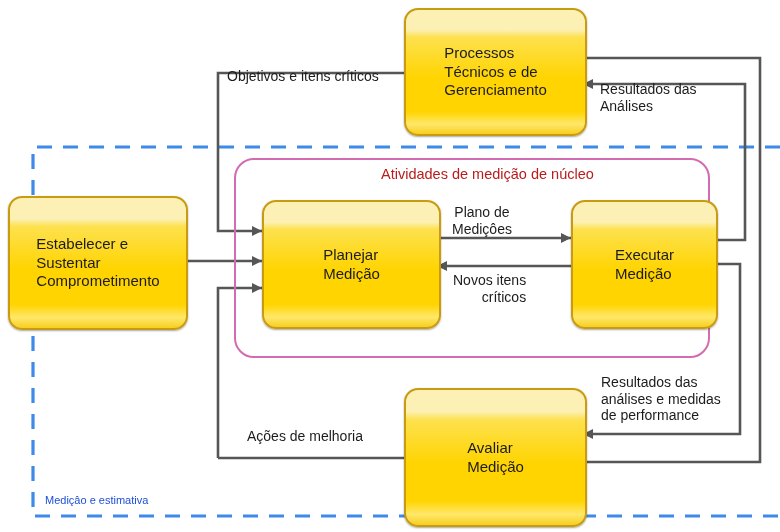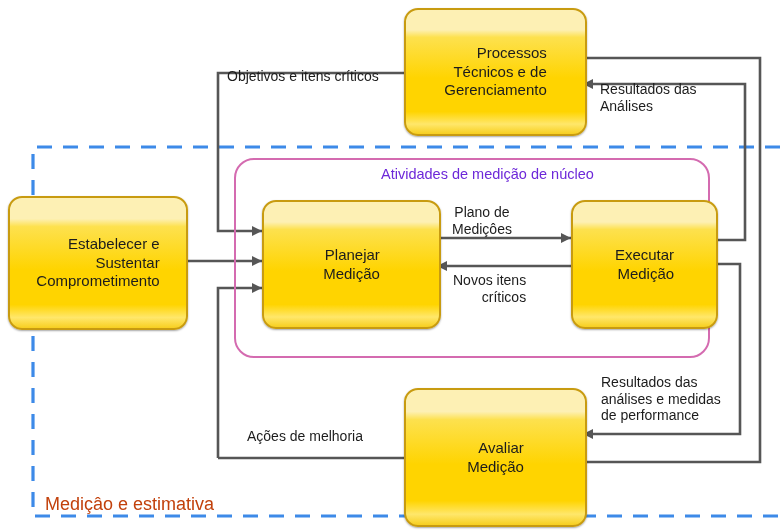--- a/index.html
+++ b/index.html
@@ -13,54 +13,54 @@
   #stage{position:absolute;left:0;top:0;width:780px;height:532px;}
   svg.layer{position:absolute;left:0;top:0;width:780px;height:532px;}
   .node{
     position:absolute;
     border-radius:14px;
     border:2px solid #c89b10;
     background:linear-gradient(to bottom,
        #fdf0b4 0%, #fdf0b4 16%, #fde14e 22%, #ffd400 55%, #ffd400 82%, #ffe76b 92%, #f7cf20 100%);
     box-shadow:0 1px 2px rgba(0,0,0,.35);
     display:flex;align-items:center;justify-content:center;
-    text-align:right;
+    text-align:left;
     color:#1c1c1c;
     font-size:15px;
     line-height:1.24;
     z-index:5;
   }
   .node .lbl{padding:0 6px;}
   .pink-box{
     position:absolute;
     border:2px solid #d46bb0;
     border-radius:20px;
     background:transparent;
     z-index:2;
   }
   .pink-title{
     position:absolute;
-    color:#6d28d9;
+    color:#b91c1c;
     font-size:14.5px;
     z-index:3;
     white-space:nowrap;
   }
   .edge-label{
     position:absolute;
     font-size:14px;
     color:#1c1c1c;
     line-height:1.18;
     z-index:4;
     white-space:pre-line;
     background:transparent;
   }
   .boundary-label{
     position:absolute;
-    color:#c2410c;
-    font-size:18px;
+    color:#1d4ed8;
+    font-size:11px;
     z-index:4;
     white-space:nowrap;
   }
 </style>
 </head>
 <body>
 
 <div id="stage">
 
   <svg class="layer">

